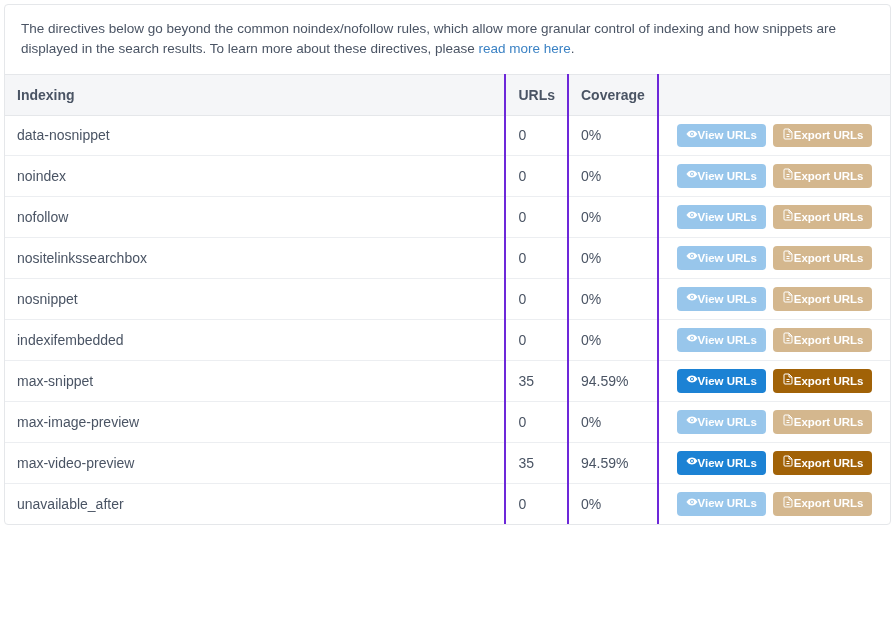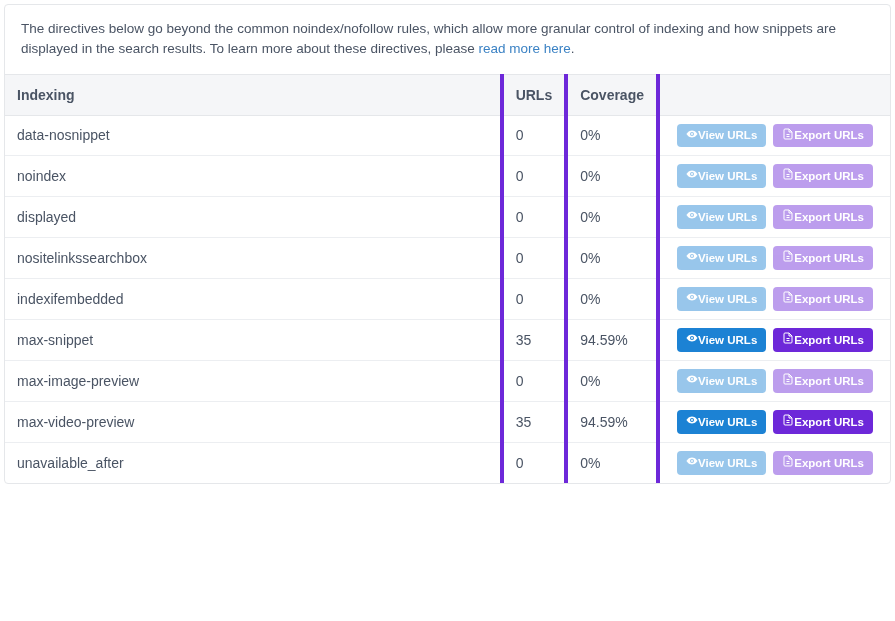--- a/index.html
+++ b/index.html
@@ -3,32 +3,32 @@
 <meta charset="utf-8">
 <style>
 * { box-sizing: border-box; margin: 0; padding: 0; }
 body { font-family: 'Segoe UI', -apple-system, BlinkMacSystemFont, sans-serif; font-size: 14px; color: #4a5464; background: #fff; padding: 4px; }
 .panel { border: 1px solid #e5e7ea; border-radius: 4px; overflow: hidden; }
 .panel-header { padding: 12px 16px; border-bottom: 1px solid #e5e7ea; font-size: 14px; color: #4a5464; background: #fff; }
 .panel-desc { padding: 14px 16px; font-size: 13.5px; color: #4a5464; line-height: 1.5; }
 .panel-desc a { color: #3b82c4; text-decoration: none; }
 table { width: 100%; border-collapse: collapse; }
 thead th { background: #f5f6f8; text-align: left; font-weight: 600; font-size: 14px; color: #4a5464; padding: 12px 12px; border-top: 1px solid #e5e7ea; border-bottom: 1px solid #e5e7ea; }
-thead th + th, tbody td + td { border-left: 4px solid #6d28d9; margin-top: 24px; }
+thead th + th, tbody td + td { border-left: 2px solid #6d28d9; margin-top: 24px; }
 tbody td { padding: 8px 12px; border-bottom: 1px solid #eceef1; font-size: 14px; color: #4a5464; vertical-align: middle; }
 tbody tr:last-child td { border-bottom: none; }
 .col-dir { width: auto; }
 .col-urls { width: 52px; }
 .col-cov { width: 90px; }
 .col-actions { width: 232px; }
 .actions-cell { text-align: center; white-space: nowrap; }
 .btn { display: inline-flex; align-items: center; gap: 0; border: none; border-radius: 4px; padding: 4px 9px; font-size: 11.5px; font-weight: 600; cursor: pointer; color: #fff; vertical-align: middle; line-height: 1.3; }
 .btn + .btn { margin-left: 7px; }
 .btn-view { background: #1c82d4; }
-.btn-export { background: #6d28d9; }
+.btn-export { background: #a16207; }
 .btn.disabled { opacity: 0.45; cursor: default; }
 .btn svg { width: 12px; height: 12px; flex-shrink: 0; display: inline-block; }
 </style>
 </head>
 <body>
 
 <div class="panel">
   <div class="panel-desc">
     <span>The directives below go beyond the common noindex/nofollow rules, which allow more granular control of indexing and how snippets are displayed in the search results. To learn more about these directives, please </span><a href="#">read more here</a><span>.</span>
   </div>
@@ -72,39 +72,57 @@
             </button><button class="btn btn-export disabled">
               <span class="ico"><svg viewBox="0 0 24 24" fill="none" stroke="currentColor" stroke-width="2">
                   <path d="M14 2H6a2 2 0 00-2 2v16a2 2 0 002 2h12a2 2 0 002-2V8l-6-6z"></path>
                   <path d="M14 2v6h6"></path>
                   <path d="M9 13h6M9 17h6"></path>
                 </svg></span>
               <span>Export URLs</span>
             </button></td>
         </tr>
         <tr>
-          <td>displayed</td>
+          <td>nofollow</td>
           <td>0</td>
           <td>0%</td>
           <td class="actions-cell"><button class="btn btn-view disabled">
               <span class="ico"><svg viewBox="0 0 24 24" fill="currentColor">
                   <path d="M12 5c-7 0-11 7-11 7s4 7 11 7 11-7 11-7-4-7-11-7zm0 11a4 4 0 110-8 4 4 0 010 8zm0-6a2 2 0 100 4 2 2 0 000-4z"></path>
                 </svg></span>
               <span>View URLs</span>
             </button><button class="btn btn-export disabled">
               <span class="ico"><svg viewBox="0 0 24 24" fill="none" stroke="currentColor" stroke-width="2">
                   <path d="M14 2H6a2 2 0 00-2 2v16a2 2 0 002 2h12a2 2 0 002-2V8l-6-6z"></path>
                   <path d="M14 2v6h6"></path>
                   <path d="M9 13h6M9 17h6"></path>
                 </svg></span>
               <span>Export URLs</span>
             </button></td>
         </tr>
         <tr>
           <td>nositelinkssearchbox</td>
+          <td>0</td>
+          <td>0%</td>
+          <td class="actions-cell"><button class="btn btn-view disabled">
+              <span class="ico"><svg viewBox="0 0 24 24" fill="currentColor">
+                  <path d="M12 5c-7 0-11 7-11 7s4 7 11 7 11-7 11-7-4-7-11-7zm0 11a4 4 0 110-8 4 4 0 010 8zm0-6a2 2 0 100 4 2 2 0 000-4z"></path>
+                </svg></span>
+              <span>View URLs</span>
+            </button><button class="btn btn-export disabled">
+              <span class="ico"><svg viewBox="0 0 24 24" fill="none" stroke="currentColor" stroke-width="2">
+                  <path d="M14 2H6a2 2 0 00-2 2v16a2 2 0 002 2h12a2 2 0 002-2V8l-6-6z"></path>
+                  <path d="M14 2v6h6"></path>
+                  <path d="M9 13h6M9 17h6"></path>
+                </svg></span>
+              <span>Export URLs</span>
+            </button></td>
+        </tr>
+        <tr>
+          <td>nosnippet</td>
           <td>0</td>
           <td>0%</td>
           <td class="actions-cell"><button class="btn btn-view disabled">
               <span class="ico"><svg viewBox="0 0 24 24" fill="currentColor">
                   <path d="M12 5c-7 0-11 7-11 7s4 7 11 7 11-7 11-7-4-7-11-7zm0 11a4 4 0 110-8 4 4 0 010 8zm0-6a2 2 0 100 4 2 2 0 000-4z"></path>
                 </svg></span>
               <span>View URLs</span>
             </button><button class="btn btn-export disabled">
               <span class="ico"><svg viewBox="0 0 24 24" fill="none" stroke="currentColor" stroke-width="2">
                   <path d="M14 2H6a2 2 0 00-2 2v16a2 2 0 002 2h12a2 2 0 002-2V8l-6-6z"></path>

